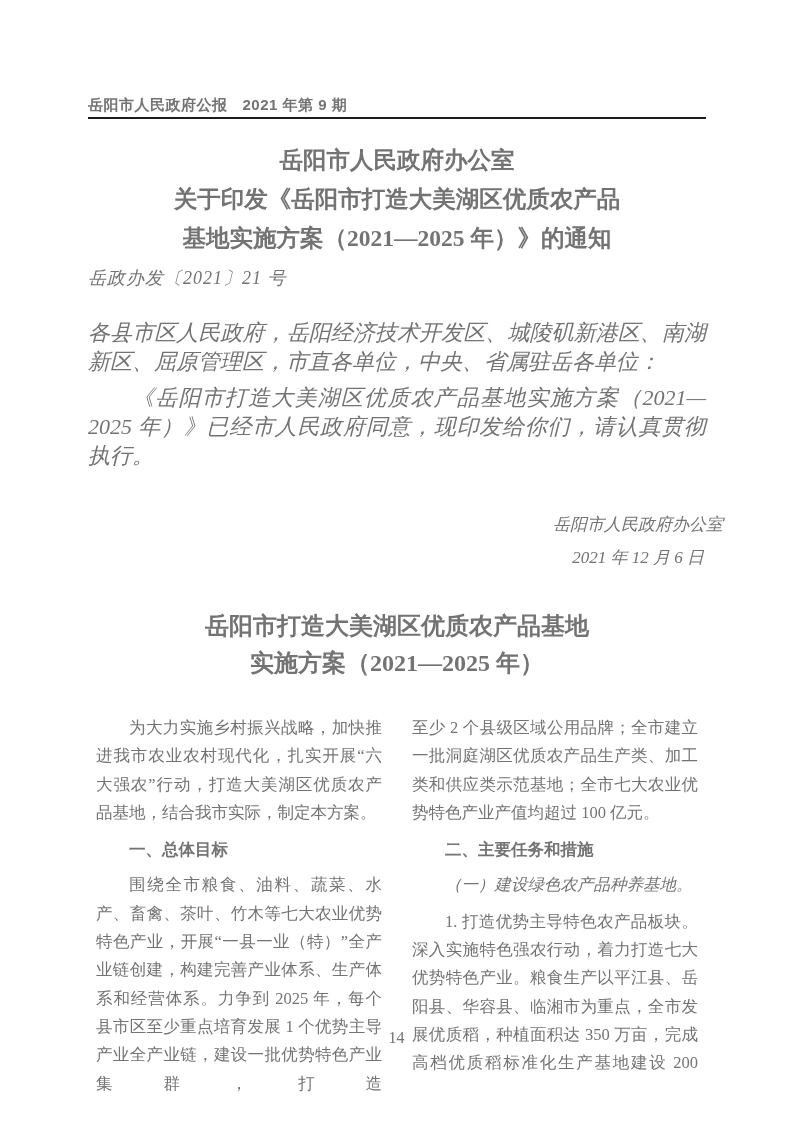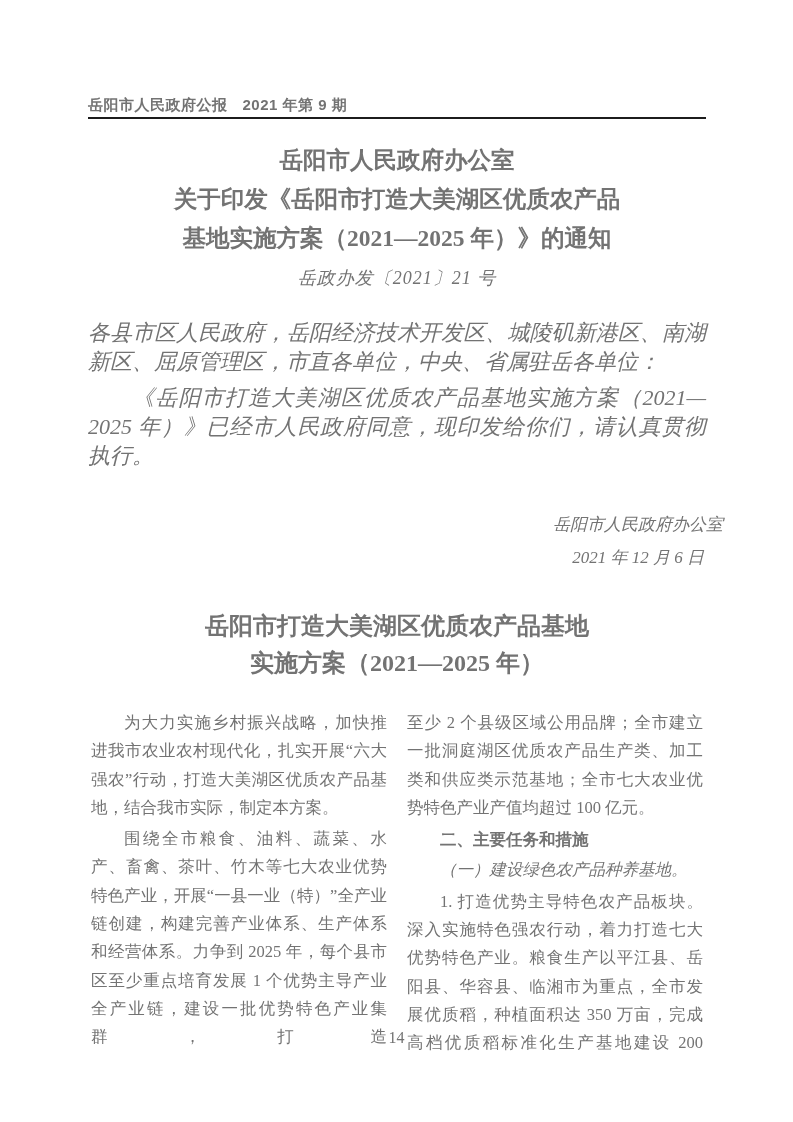--- a/index.html
+++ b/index.html
@@ -36,21 +36,20 @@
     text-align: center;
     font-weight: bold;
     font-size: 23.5px;
     line-height: 39px;
   }
   .notice-title div { white-space: nowrap; }
   
   .doc-number {
     position: absolute;
     left: 88px; top: 266px; width: 618px;
-    text-align: center;
     font-style: italic;
     font-size: 18px;
     letter-spacing: 1px;
   }
   
   .notice-body {
     position: absolute;
     left: 88px; top: 318px; width: 618px;
     font-style: italic;
     font-size: 22px;
@@ -84,21 +83,21 @@
     left: 88px; top: 706px; width: 618px;
     display: flex;
     gap: 14px;
   }
   .col {
     width: 302px;
     font-size: 16.5px;
     line-height: 28.3px;
     text-align: justify;
   }
-  .col p { margin: 3px; text-indent: 2em; }
+  .col p { margin: 8px; text-indent: 2em; }
   .col p.no-indent { text-indent: 0; }
   .col p.flush { text-align-last: justify; }
   .blk-heading {
     font-family: "Liberation Sans", "DejaVu Sans", sans-serif;
     font-weight: 600;
   }
   .blk-subheading { font-style: italic; }
   
   .notice-body p { text-indent: 2em; }
   .notice-body p.no-indent { text-indent: 0; }
@@ -139,20 +138,21 @@
   </div>
 
   <div class="plan-title">
     <div>岳阳市打造大美湖区优质农产品基地</div>
     <div>实施方案（2021—2025 年）</div>
   </div>
 
   <div class="columns">
     <div class="col">
         <p class="blk blk-body">为大力实施乡村振兴战略，加快推进我市农业农村现代化，扎实开展“六大强农”行动，打造大美湖区优质农产品基地，结合我市实际，制定本方案。</p>
+        <p class="blk blk-heading">一、总体目标</p>
         <p class="blk blk-body flush">围绕全市粮食、油料、蔬菜、水产、畜禽、茶叶、竹木等七大农业优势特色产业，开展“一县一业（特）”全产业链创建，构建完善产业体系、生产体系和经营体系。力争到 2025 年，每个县市区至少重点培育发展 1 个优势主导产业全产业链，建设一批优势特色产业集群，打造</p>
       </div>
     <div class="col">
         <p class="blk blk-body no-indent">至少 2 个县级区域公用品牌；全市建立一批洞庭湖区优质农产品生产类、加工类和供应类示范基地；全市七大农业优势特色产业产值均超过 100 亿元。</p>
         <p class="blk blk-heading">二、主要任务和措施</p>
         <p class="blk blk-subheading">（一）建设绿色农产品种养基地。</p>
         <p class="blk blk-body flush">1. 打造优势主导特色农产品板块。深入实施特色强农行动，着力打造七大优势特色产业。粮食生产以平江县、岳阳县、华容县、临湘市为重点，全市发展优质稻，种植面积达 350 万亩，完成高档优质稻标准化生产基地建设 200</p>
       </div>
   </div>
 

